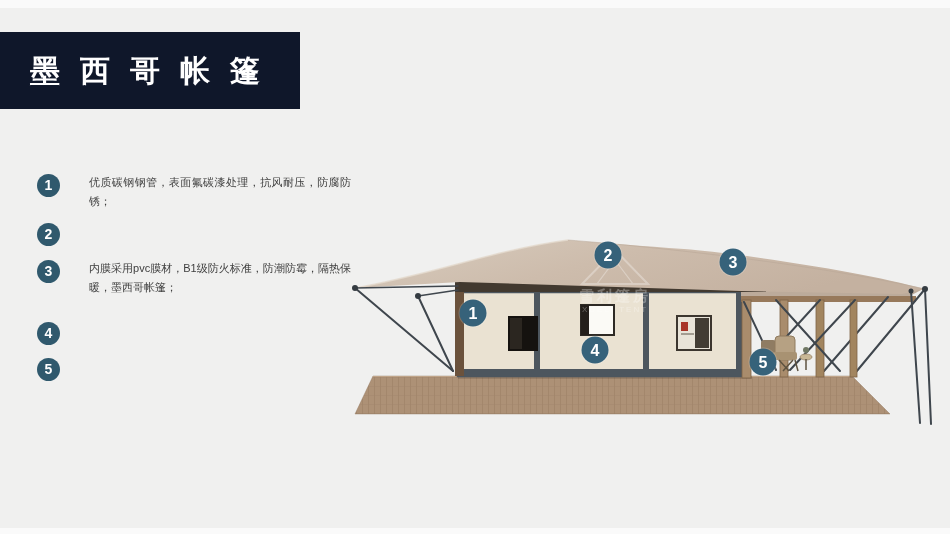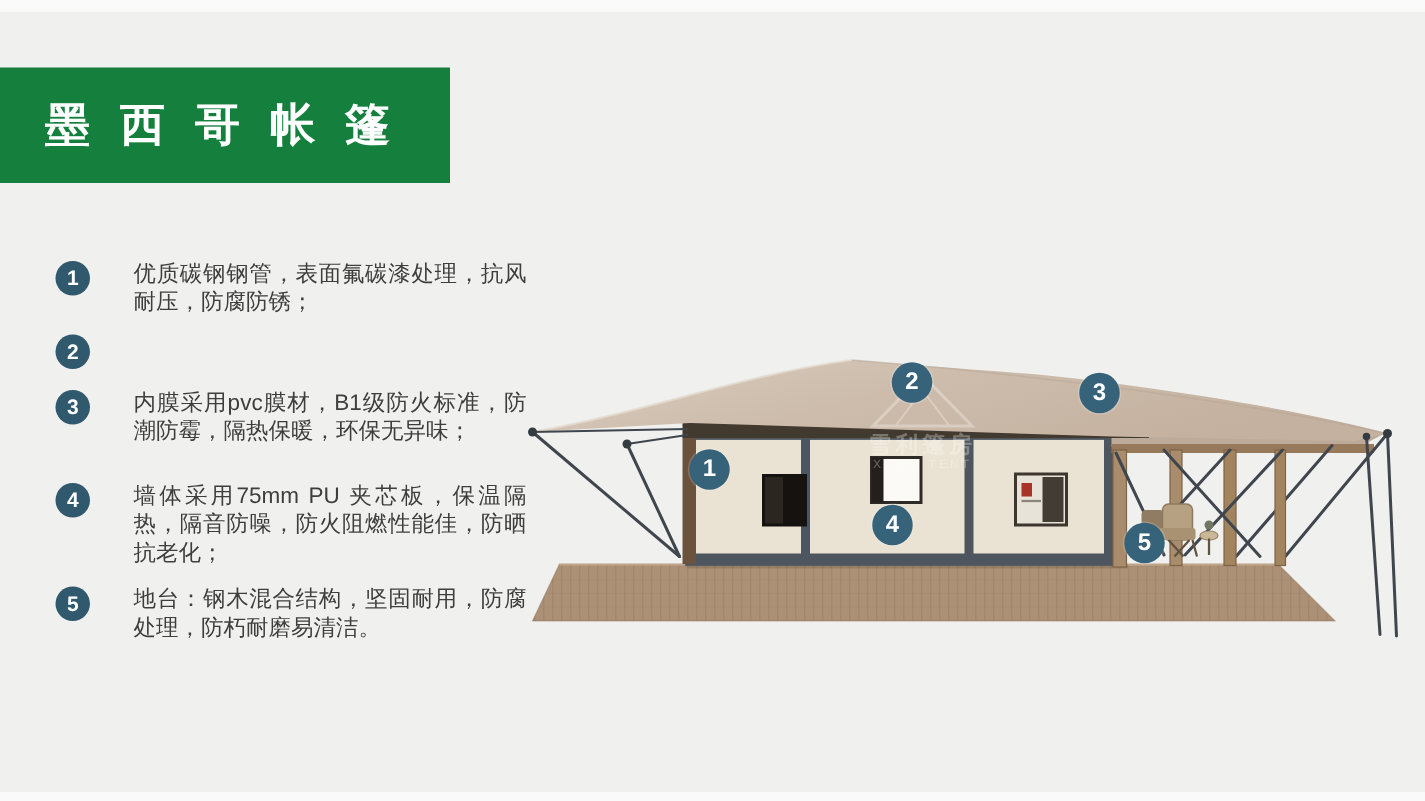--- a/index.html
+++ b/index.html
@@ -2,33 +2,33 @@
 <html><head>
 <meta charset="utf-8">
 <style>
   html,body{margin:0;padding:0;}
   body{font-family:"Liberation Sans","DejaVu Sans",sans-serif;}
   .slide{position:relative;width:950px;height:534px;background:#f0f0ef;overflow:hidden;}
   .edge-strip{position:absolute;left:0;width:950px;background:#fafafa;}
   .edge-strip.top{top:0;height:8px;}
   .edge-strip.bottom{bottom:0;height:6px;}
 
-  .title-box{position:absolute;left:0;top:45px;width:300px;height:77px;background:#15803d;}
+  .title-box{position:absolute;left:0;top:32px;width:300px;height:77px;background:#0f172a;}
   .title-box h1{margin:0;padding-left:30px;line-height:77px;font-size:30px;font-weight:700;
     letter-spacing:20px;color:#ffffff;white-space:nowrap;}
 
   .features{position:absolute;left:36px;top:173px;width:316px;}
   .feature{display:flex;align-items:flex-start;}
   .feature.gap-a{margin-bottom:11px;}
   .feature.gap-b{margin-bottom:13px;}
   .feature.gap-c{margin-bottom:24px;}
   .feature.gap-d{margin-bottom:12px;}
   .badge{flex:0 0 auto;width:23px;height:23px;margin:1px 29px 0 1px;border-radius:50%;
     background:#30596d;color:#fff;font-size:14px;font-weight:700;text-align:center;line-height:23px;}
-  .ftext{margin:0;width:262px;font-size:15px;line-height:19px;color:#3e3e3e;text-align:justify;}
+  .ftext{margin:0;width:262px;font-size:11px;line-height:19px;color:#3e3e3e;text-align:justify;}
 
   .diagram{position:absolute;left:344px;top:218px;width:590px;height:212px;}
   .diagram svg{display:block;width:100%;height:100%;}
 
   .marker{position:absolute;width:27px;height:27px;border-radius:50%;background:#36627a;
     color:#fff;font-size:16px;font-weight:700;text-align:center;line-height:27px;
     transform:translate(-50%,-50%);box-shadow:0 0 0 1px rgba(255,255,255,0.18);}
 </style>
 </head>
 <body>
@@ -44,29 +44,27 @@
   <div class="features">
     <div class="feature gap-a">
       <div class="badge">1</div>
       <p class="ftext">优质碳钢钢管，表面氟碳漆处理，抗风耐压，防腐防锈；</p>
     </div>
     <div class="feature gap-b">
       <div class="badge">2</div>
     </div>
     <div class="feature gap-c">
       <div class="badge">3</div>
-      <p class="ftext">内膜采用pvc膜材，B1级防火标准，防潮防霉，隔热保暖，环保无异味；</p>
+      <p class="ftext">内膜采用pvc膜材，B1级防火标准，防潮防霉，隔热保暖，墨西哥帐篷；</p>
     </div>
     <div class="feature gap-d">
       <div class="badge">4</div>
-      <p class="ftext">墙体采用75mm PU 夹芯板，保温隔热，隔音防噪，防火阻燃性能佳，防晒抗老化；</p>
     </div>
     <div class="feature">
       <div class="badge">5</div>
-      <p class="ftext">地台：钢木混合结构，坚固耐用，防腐处理，防朽耐磨易清洁。</p>
     </div>
   </div>
 
   <div class="diagram">
     <svg viewBox="360 218 590 212">
       <defs>
         <linearGradient id="roofGrad" x1="0" y1="0" x2="1" y2="0.35">
           <stop offset="0" stop-color="#d8ccbe"></stop>
           <stop offset="0.5" stop-color="#cdbcac"></stop>
           <stop offset="1" stop-color="#c4b1a0"></stop>

